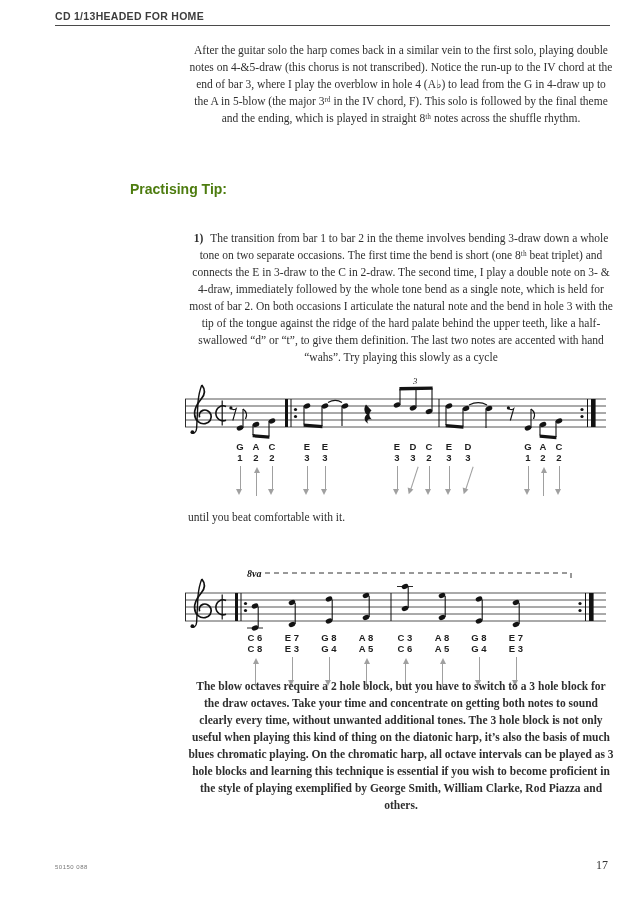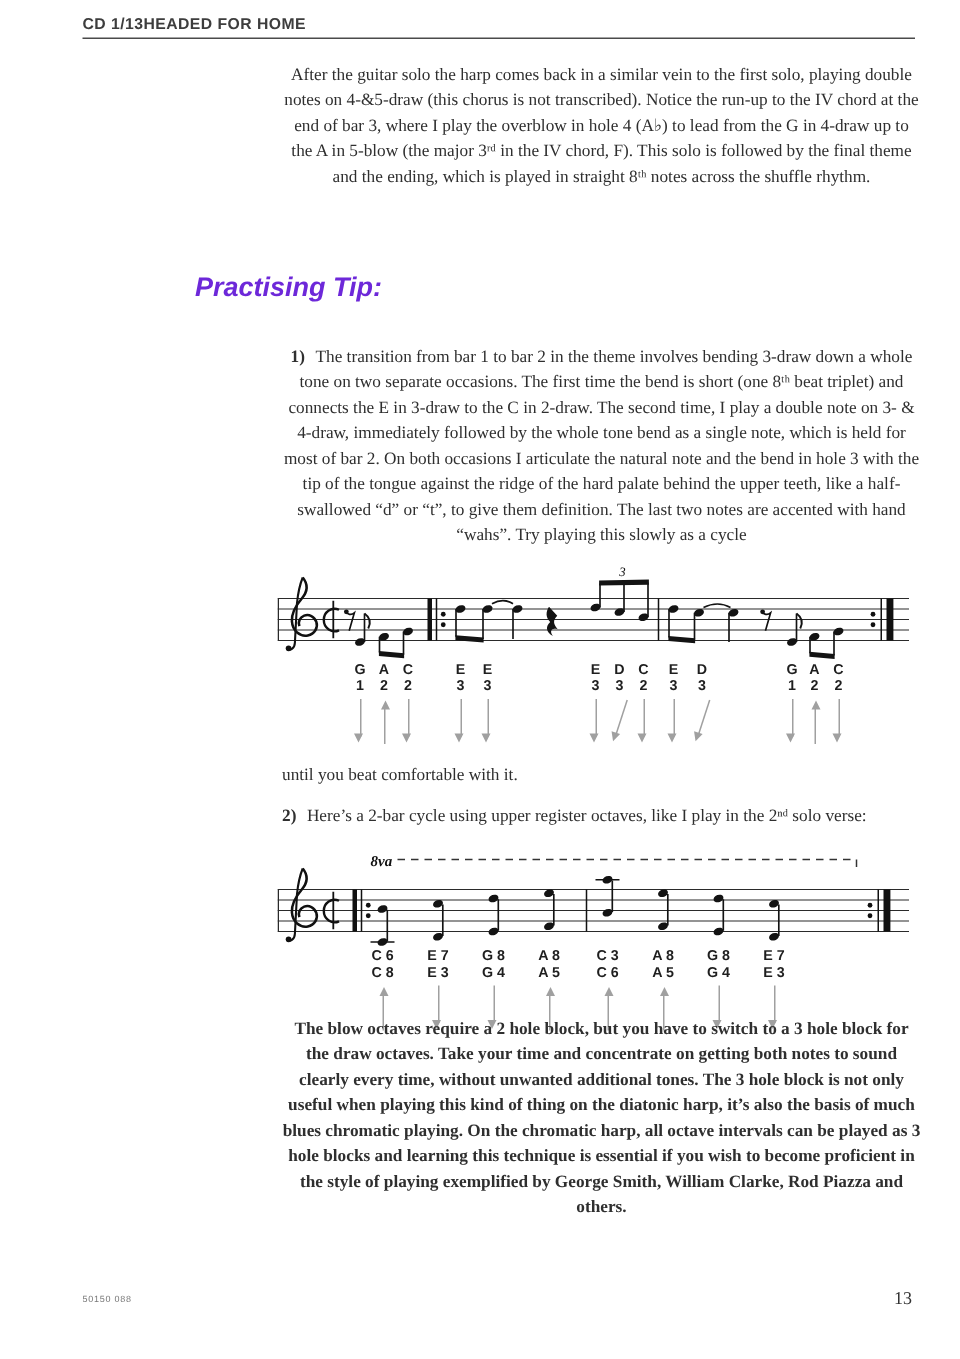--- a/index.html
+++ b/index.html
@@ -9,21 +9,21 @@
   
   .header{position:absolute;left:55px;right:30px;top:10px;display:flex;
           align-items:flex-end;border-bottom:1px solid #4a4a4a;padding-bottom:3px;
           font-family:"Liberation Sans",sans-serif;font-weight:bold;font-size:10.5px;color:#3d3d3d;
           letter-spacing:0.3px;}
 
   
   .para{position:absolute;left:188px;width:426px;font-size:11.5px;line-height:17px;text-align:center;}
   .p-intro{top:42px;}
   .tip-heading{position:absolute;left:130px;top:181px;font-family:"Liberation Sans",sans-serif;
-               font-weight:bold;font-size:18px;color:#6d28d9;font-style:italic;}
+               font-weight:bold;font-size:14px;color:#4d7c0f;}
   .p-tip1{top:230px;}
   .p-until{top:509px;width:auto;}
   .p-tip2{top:536px;width:auto;white-space:nowrap;}
   .p-close{top:678px;font-weight:bold;}
   .tipnum{font-weight:bold;margin-right:7px;}
 
   
   .footer-left{position:absolute;left:55px;top:864px;font-family:"Liberation Sans",sans-serif;
                font-size:6px;color:#777;letter-spacing:0.5px;}
   .page-num{position:absolute;right:32px;top:858px;font-size:12px;color:#333;}
@@ -221,21 +221,20 @@
       </div>
     <div class="tcell" style="left:360px">
         <div class="tnote">C</div>
         <div class="thole">2</div>
         <div class="arrwrap"><span class="arr v-down"></span></div>
       </div>
   </div>
 
   <div class="para p-until">until you beat comfortable with it.</div>
 
-  <div class="para p-tip2"><span class="tipnum">2)</span><span>Here’s a 2-bar cycle using upper register octaves, like I play in the 2ⁿᵈ solo verse:</span></div>
 
   <svg id="staff2" class="staff-svg" viewBox="0 0 424 70">
     <g stroke="#333">
       <text x="62" y="14" font-size="10" font-style="italic" font-weight="bold" font-family="Liberation Serif, serif" fill="#111" stroke="none">8va</text>
       <path d="M80,10 L386,10 L386,16" fill="none" stroke-width="1" stroke-dasharray="5,4"></path>
     </g>
     <g stroke="#2a2a2a" stroke-width="0.8">
       <line x1="0" y1="30" x2="421" y2="30"></line>
         <line x1="0" y1="37" x2="421" y2="37"></line>
       <line x1="0" y1="44" x2="421" y2="44"></line>
@@ -334,15 +333,15 @@
     <div class="t2cell" style="left:316px">
         <div class="t2top">E 7</div>
         <div class="t2bot">E 3</div>
         <div class="arrwrap"><span class="arr v-down"></span></div>
       </div>
   </div>
 
   <div class="para p-close">The blow octaves require a 2 hole block, but you have to switch to a 3 hole block for the draw octaves. Take your time and concentrate on getting both notes to sound clearly every time, without unwanted additional tones. The 3 hole block is not only useful when playing this kind of thing on the diatonic harp, it’s also the basis of much blues chromatic playing. On the chromatic harp, all octave intervals can be played as 3 hole blocks and learning this technique is essential if you wish to become proficient in the style of playing exemplified by George Smith, William Clarke, Rod Piazza and others.</div>
 
   <div class="footer-left">50150 088</div>
-  <div class="page-num">13</div>
+  <div class="page-num">17</div>
 
 </div>
 
 </body></html>

